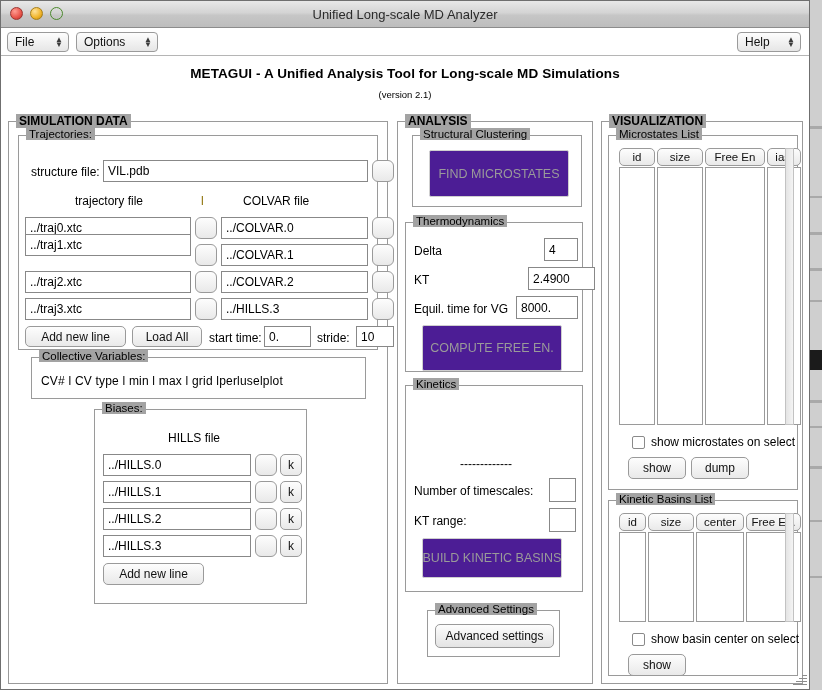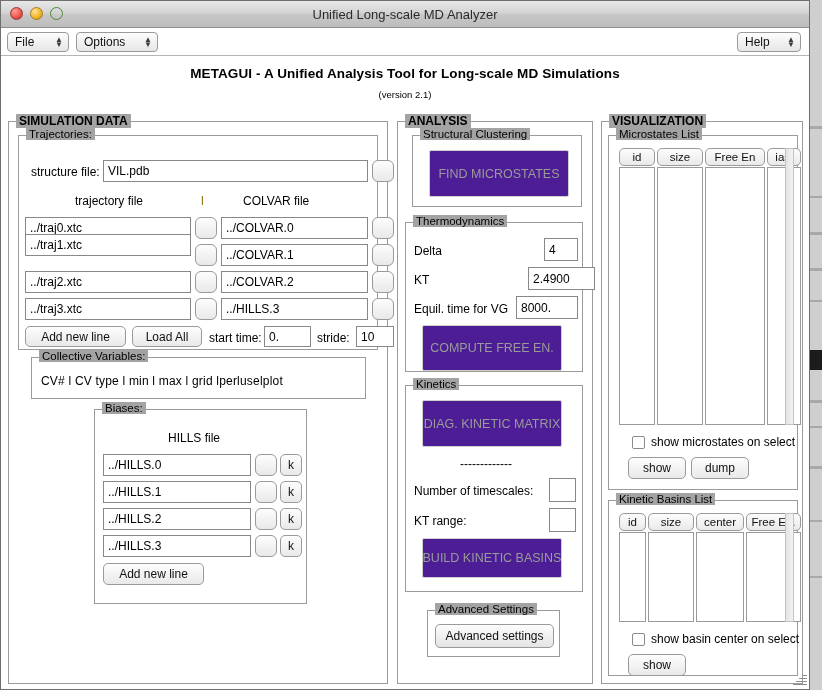--- a/index.html
+++ b/index.html
@@ -269,21 +269,20 @@
 
         <div class="lbl" style="left:8px;top:79px;">Equil. time for VG</div>
         <div class="entry" style="left:110px;top:73px;width:62px;height:23px;">8000.</div>
 
         <div class="btn flat" style="left:16px;top:102px;width:140px;height:46px;">COMPUTE FREE EN.</div>
       </div>
 
       <div class="group" style="left:7px;top:263px;width:178px;height:207px;">
         <div class="glabel">Kinetics</div>
 
-        <div class="btn flat" style="left:16px;top:14px;width:140px;height:47px;">DIAG. KINETIC MATRIX</div>
 
         <div class="hr-dash" style="left:54px;top:71px;">-------------</div>
 
         <div class="lbl" style="left:8px;top:98px;">Number of timescales:</div>
         <div class="entry" style="left:143px;top:92px;width:27px;height:24px;"></div>
 
         <div class="lbl" style="left:8px;top:128px;">KT range:</div>
         <div class="entry" style="left:143px;top:122px;width:27px;height:24px;"></div>
 
         <div class="btn flat" style="left:16px;top:152px;width:140px;height:40px;">BUILD KINETIC BASINS</div>

